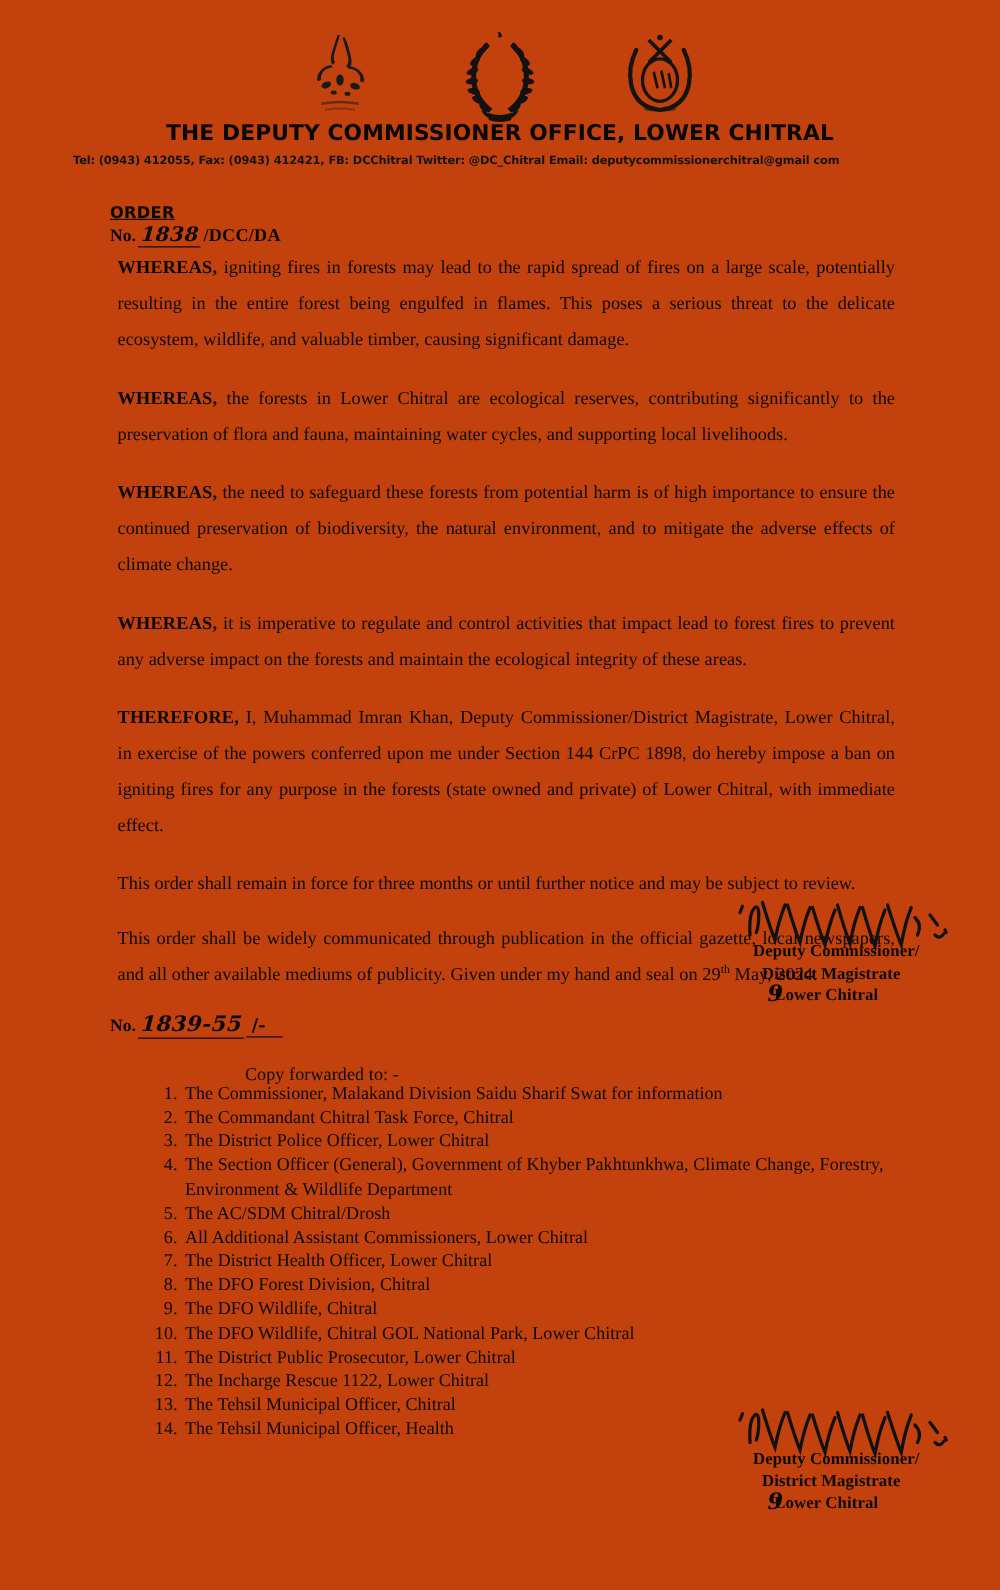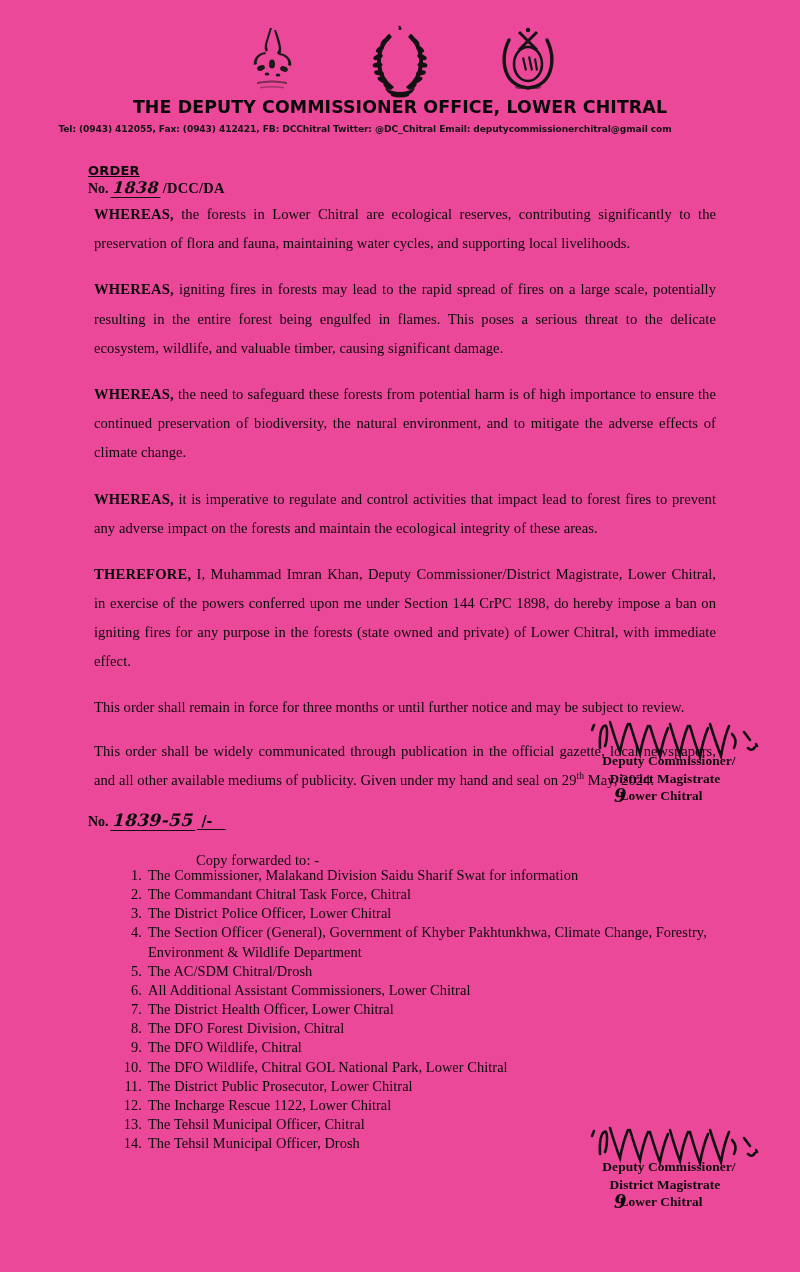--- a/index.html
+++ b/index.html
@@ -13,21 +13,21 @@
     position: relative;
     font-family: "Liberation Serif", serif;
     color: #0a0a0a;
     overflow: hidden;
   }
 
   
   #page {
     position: absolute;
     inset: 0;
-    background: #ec4899;
+    background: #c2410c;
     padding-left: 47px;
   }
 
   
   .emblem-row {
     position: absolute;
     top: 20px;
     left: 0;
     width: 800px;
     height: 78px;
@@ -327,25 +327,25 @@
     <div class="order-no">
       <span>No.</span>
       <span class="hw">1838</span>
       <span class="order-suffix">/DCC/DA</span>
     </div>
   </div>
 
   <div class="body-wrap">
 
     <p class="para">
+      <b>WHEREAS,</b><span> igniting fires in forests may lead to the rapid spread of fires on a large scale, potentially resulting in the entire forest being engulfed in flames. This poses a serious threat to the delicate ecosystem, wildlife, and valuable timber, causing significant damage.</span>
+    </p>
+
+    <p class="para">
       <b>WHEREAS,</b><span> the forests in Lower Chitral are ecological reserves, contributing significantly to the preservation of flora and fauna, maintaining water cycles, and supporting local livelihoods.</span>
-    </p>
-
-    <p class="para">
-      <b>WHEREAS,</b><span> igniting fires in forests may lead to the rapid spread of fires on a large scale, potentially resulting in the entire forest being engulfed in flames. This poses a serious threat to the delicate ecosystem, wildlife, and valuable timber, causing significant damage.</span>
     </p>
 
     <p class="para">
       <b>WHEREAS,</b><span> the need to safeguard these forests from potential harm is of high importance to ensure the continued preservation of biodiversity, the natural environment, and to mitigate the adverse effects of climate change.</span>
     </p>
 
     <p class="para">
       <b>WHEREAS,</b><span> it is imperative to regulate and control activities that impact lead to forest fires to prevent any adverse impact on the forests and maintain the ecological integrity of these areas.</span>
     </p>
 
@@ -406,21 +406,21 @@
       </li>
     <li><span class="num">5.</span><span>The AC/SDM Chitral/Drosh</span></li>
     <li><span class="num">6.</span><span>All Additional Assistant Commissioners, Lower Chitral</span></li>
     <li><span class="num">7.</span><span>The District Health Officer, Lower Chitral</span></li>
     <li><span class="num">8.</span><span>The DFO Forest Division, Chitral</span></li>
     <li><span class="num">9.</span><span>The DFO Wildlife, Chitral</span></li>
     <li><span class="num">10.</span><span>The DFO Wildlife, Chitral GOL National Park, Lower Chitral</span></li>
     <li><span class="num">11.</span><span>The District Public Prosecutor, Lower Chitral</span></li>
     <li><span class="num">12.</span><span>The Incharge Rescue 1122, Lower Chitral</span></li>
     <li><span class="num">13.</span><span>The Tehsil Municipal Officer, Chitral</span></li>
-    <li><span class="num">14.</span><span>The Tehsil Municipal Officer, Drosh</span></li>
+    <li><span class="num">14.</span><span>The Tehsil Municipal Officer, Health</span></li>
   </ol>
 
   <div class="sigblock" id="sig-bot">
     <svg class="sig-scribble" style="top:-38px;" width="200" height="52" viewBox="0 0 200 52">
       <g stroke="#111" fill="none" stroke-width="2.6" stroke-linecap="round">
         <path d="M12 16 l2 -5"></path>
         <path d="M20 34 q-1 -18 4 -22 q3 -2 3 6 q0 9 -2 14"></path>
         <path d="M30 8 q6 20 10 30 q3 -16 8 -28"></path>
         <path d="M50 10 q6 20 10 30 q3 -16 8 -28"></path>
         <path d="M70 12 q6 20 10 30 q3 -16 8 -28"></path>

